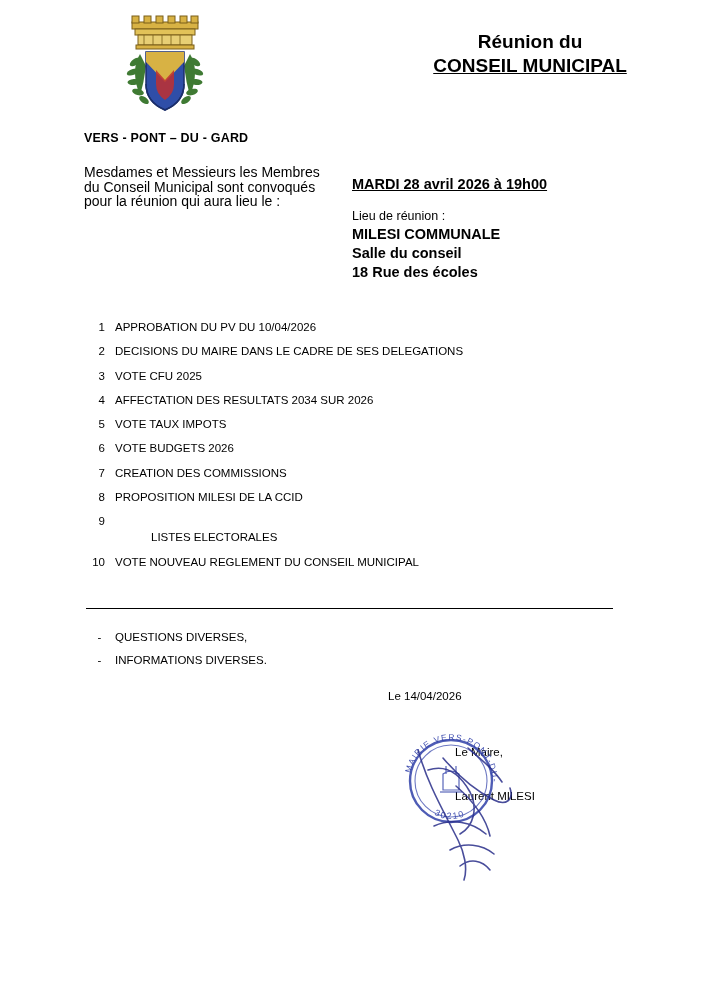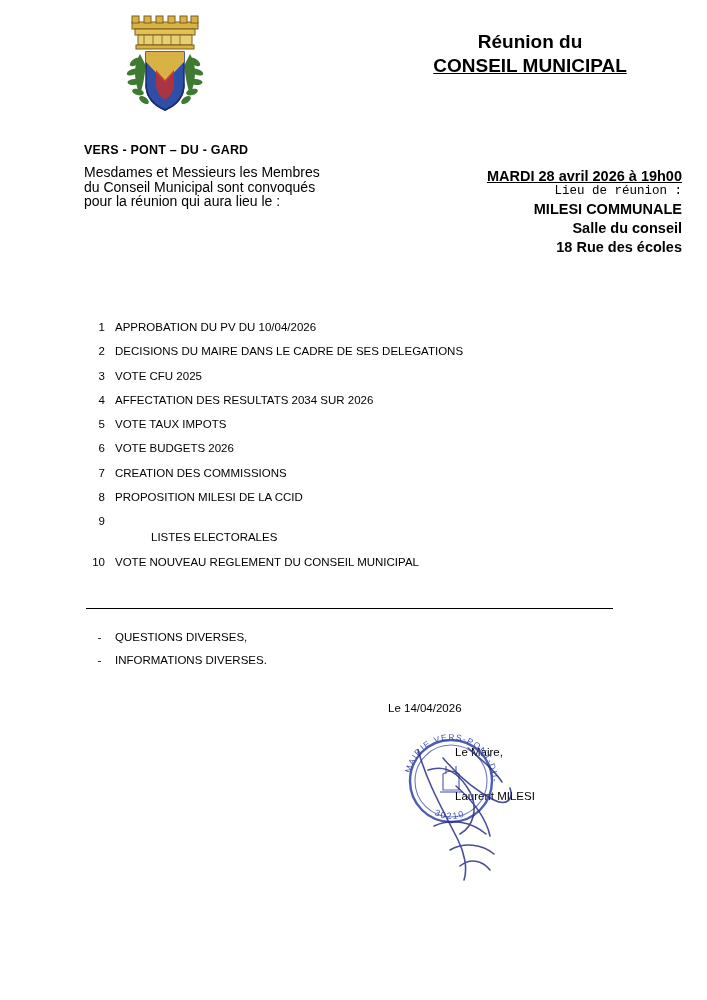--- a/index.html
+++ b/index.html
@@ -58,53 +58,53 @@
     font-weight: bold;
     line-height: 24px;
     text-decoration: underline;
     white-space: nowrap;
   }
 
   
   .commune {
     position: absolute;
     left: 84px;
-    top: 143px;
+    top: 131px;
     font-size: 12.5px;
     font-weight: bold;
     letter-spacing: 0.2px;
   }
 
   
   .convocation {
     position: absolute;
     left: 84px;
     top: 165px;
     width: 250px;
     font-size: 14px;
     line-height: 14.5px;
   }
 
   
   .meeting {
     position: absolute;
     left: 352px;
-    top: 168px;
+    top: 176px;
     width: 330px;
-    text-align: right;
+    text-align: left;
   }
   .meeting-date {
     font-size: 14.5px;
     font-weight: bold;
     text-decoration: underline;
     white-space: nowrap;
   }
   .meeting-place-label {
+    margin-top: 17px;
     font-size: 12.5px;
-    font-family: Liberation Mono, monospace;
   }
   .meeting-venue {
     margin-top: 2px;
     font-size: 14.5px;
     font-weight: bold;
     line-height: 19px;
   }
   .meeting-room {
     font-size: 14.5px;
     font-weight: bold;
@@ -174,21 +174,20 @@
     flex: 0 0 31px;
     text-align: center;
   }
 
   
   .sig-date {
     position: absolute;
     left: 388px;
     top: 690px;
     font-size: 11.5px;
-    margin-top: 12px;
   }
   .sig-title {
     position: absolute;
     left: 455px;
     top: 746px;
     font-size: 11.5px;
   }
   .sig-name {
     position: absolute;
     left: 455px;

